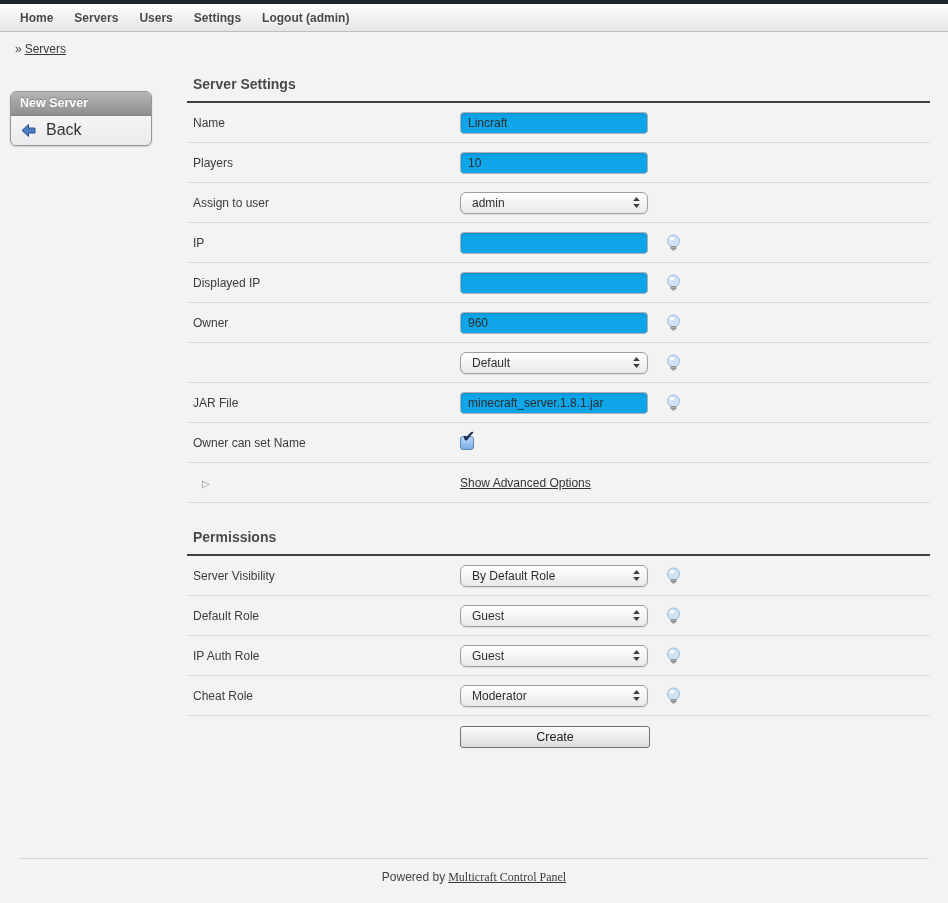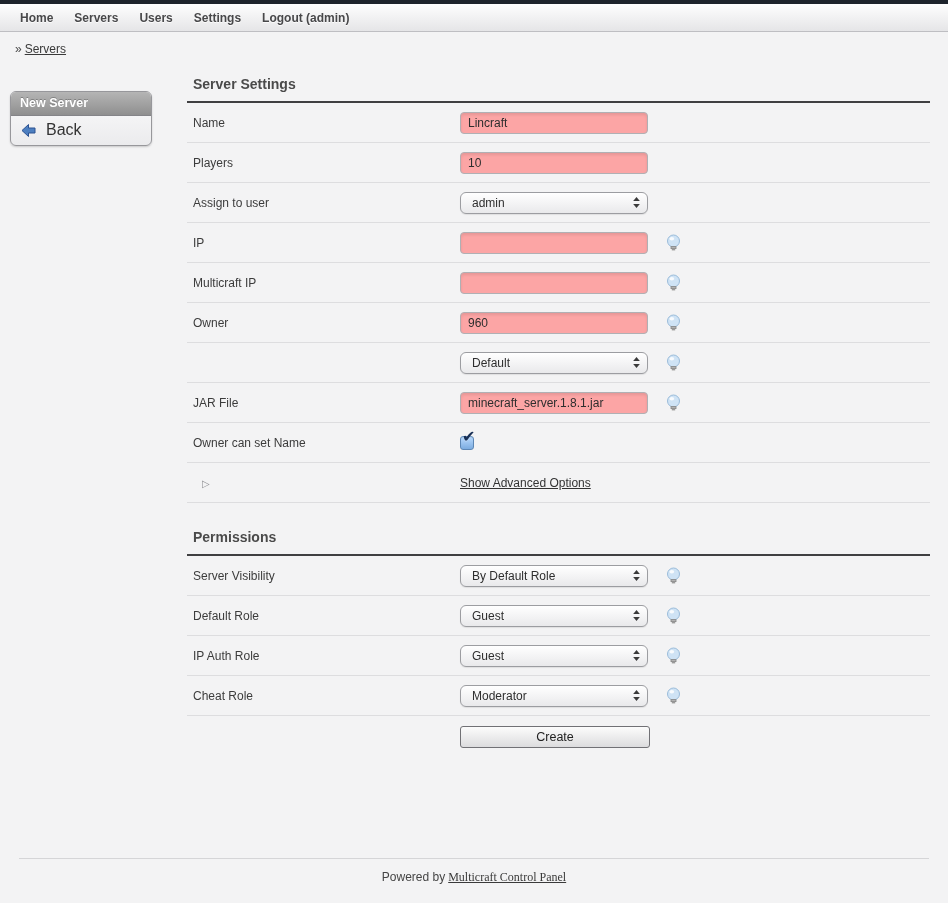--- a/index.html
+++ b/index.html
@@ -94,21 +94,21 @@
     width: 267px;
     flex: 0 0 267px;
     font-size: 12px;
     color: #3c3c3c;
   }
   .text-input {
     width: 188px;
     height: 22px;
     border: 1px solid #b0b0b4;
     border-radius: 4px;
-    background: #fca5a5;
+    background: #0ea5e9;
     box-shadow: inset 0 2px 3px rgba(0,0,0,.09);
     font-family: "Liberation Sans", sans-serif;
     font-size: 12px;
     color: #2e2e2e;
     padding: 0 7px;
     outline: none;
   }
   .select-box {
     width: 188px;
     height: 22px;
@@ -252,21 +252,21 @@
       <svg width="17" height="18" viewBox="0 0 17 18">
           <circle cx="8.5" cy="7" r="6" fill="#cfe3f5" stroke="#9bbcda"></circle>
           <ellipse cx="6.8" cy="4.8" rx="2.4" ry="1.7" fill="#ffffff" opacity="0.85"></ellipse>
           <rect x="6" y="12.6" width="5" height="2" fill="#b2b2b2" stroke="#868686" stroke-width="0.8"></rect>
           <rect x="6.8" y="15" width="3.4" height="1.4" fill="#9a9a9a"></rect>
         </svg>
     </span>
   </div>
 
   <div class="form-row">
-    <span class="row-label">Multicraft IP</span>
+    <span class="row-label">Displayed IP</span>
     <input type="text" class="text-input" value="" style="">
     <span class="help-bulb">
       <svg width="17" height="18" viewBox="0 0 17 18">
           <circle cx="8.5" cy="7" r="6" fill="#cfe3f5" stroke="#9bbcda"></circle>
           <ellipse cx="6.8" cy="4.8" rx="2.4" ry="1.7" fill="#ffffff" opacity="0.85"></ellipse>
           <rect x="6" y="12.6" width="5" height="2" fill="#b2b2b2" stroke="#868686" stroke-width="0.8"></rect>
           <rect x="6.8" y="15" width="3.4" height="1.4" fill="#9a9a9a"></rect>
         </svg>
     </span>
   </div>

